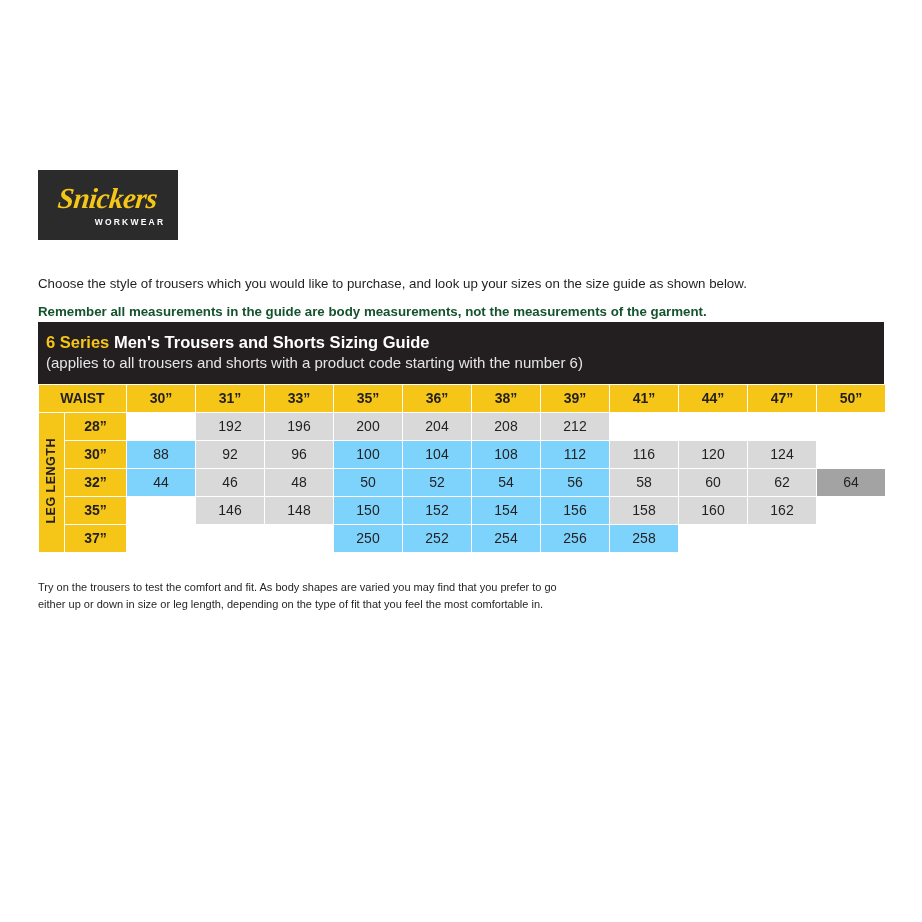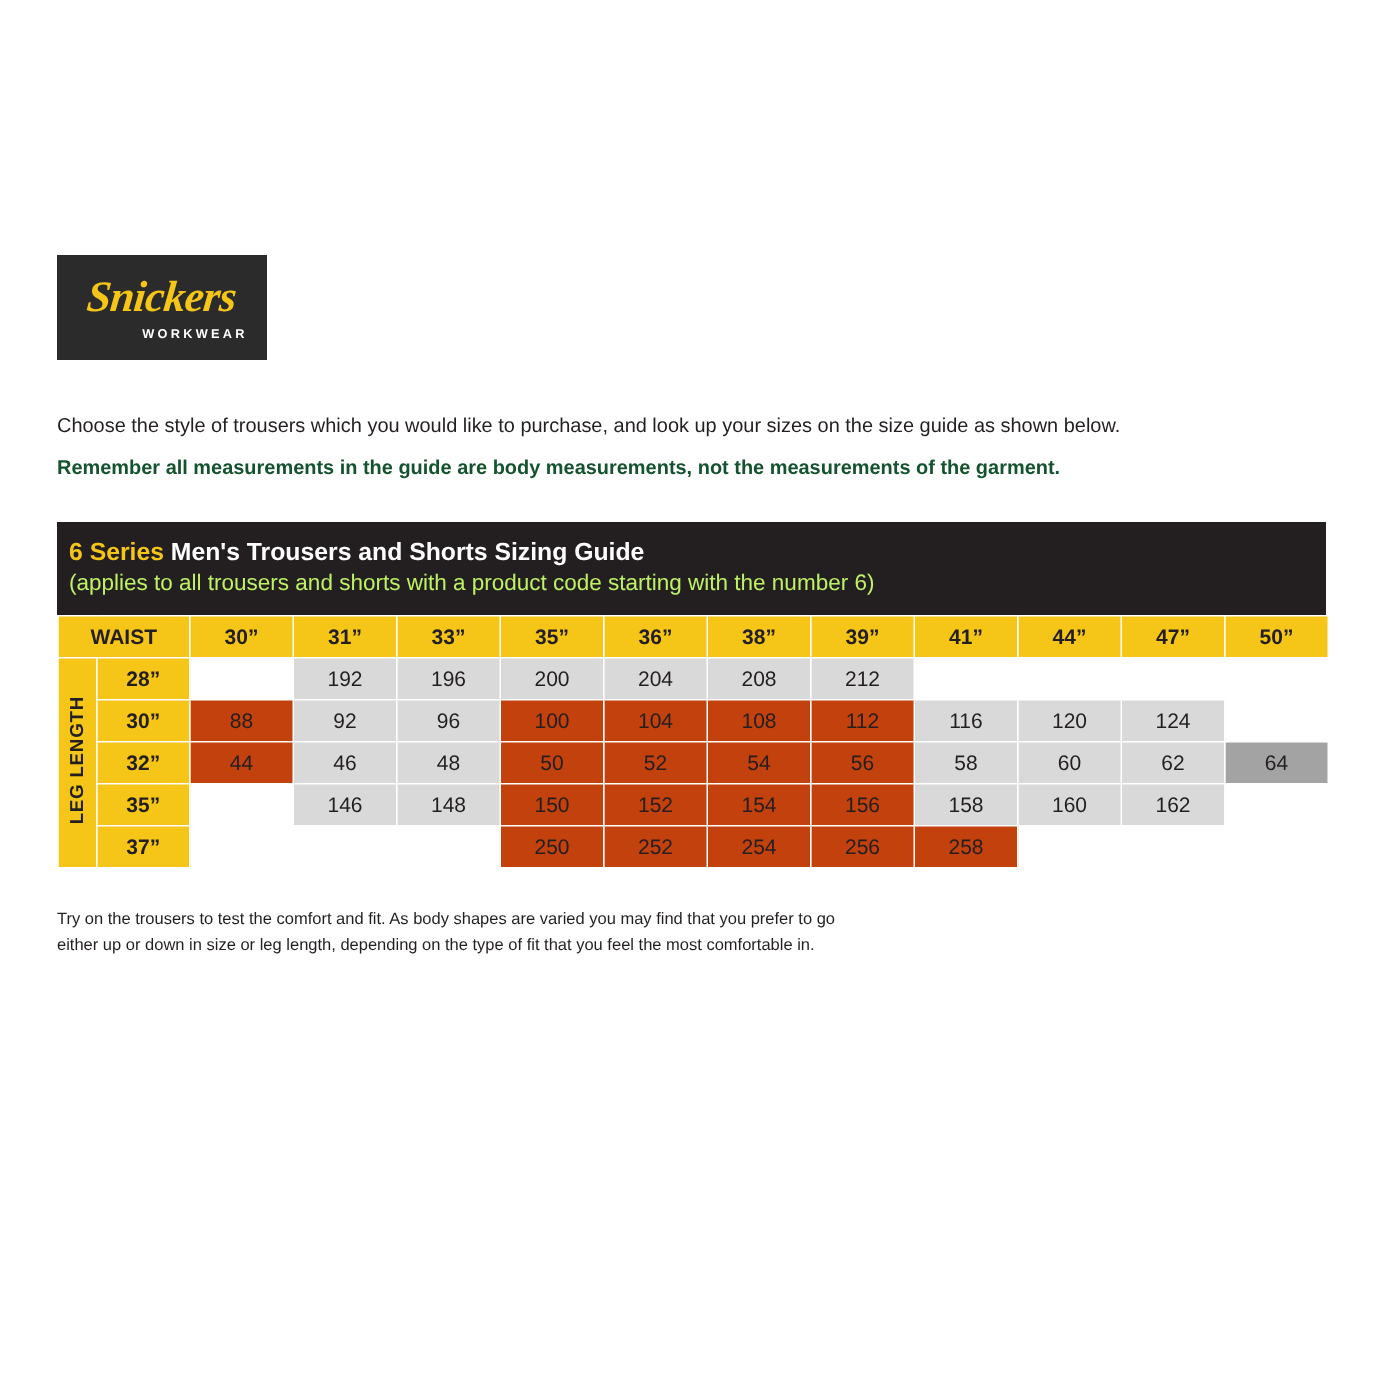--- a/index.html
+++ b/index.html
@@ -66,39 +66,38 @@
   .intro-bold {
     margin-top: 7px;
     font-size: 13.3px;
     font-weight: bold;
     line-height: 1.55;
     color: #14532d;
   }
 
   
   .table-block {
-    margin-top: 26px;
     width: 846px;
   }
   .title-bar {
     background: #231f20;
     padding: 9px 0 10px 8px;
   }
   .title-line1 {
     font-size: 16.5px;
     font-weight: bold;
     color: #ffffff;
     line-height: 1.35;
   }
   .title-line1 .accent {
     color: #f5c518;
   }
   .title-line2 {
     font-size: 15px;
-    color: #bef264;
+    color: #e5e5e5;
     line-height: 1.35;
     font-weight: normal;
   }
 
   table.size-table {
     border-collapse: collapse;
     width: 846px;
     table-layout: fixed;
   }
   table.size-table td {
@@ -134,21 +133,21 @@
     letter-spacing: 0.5px;
     line-height: 1;
     display: inline-block;
   }
   .rowhdr {
     background: #f5c518;
     font-weight: bold;
     font-size: 14.5px;
   }
   .cell-a { background: #d9d9d9; }
-  .cell-b { background: #c2410c; }
+  .cell-b { background: #7dd3fc; }
   .cell-c { background: #a3a3a3; }
   .cell-empty { background: #ffffff; }
 
   
   .footer {
     margin-top: 26px;
     font-size: 11px;
     line-height: 1.6;
     color: #231f20;
   }

